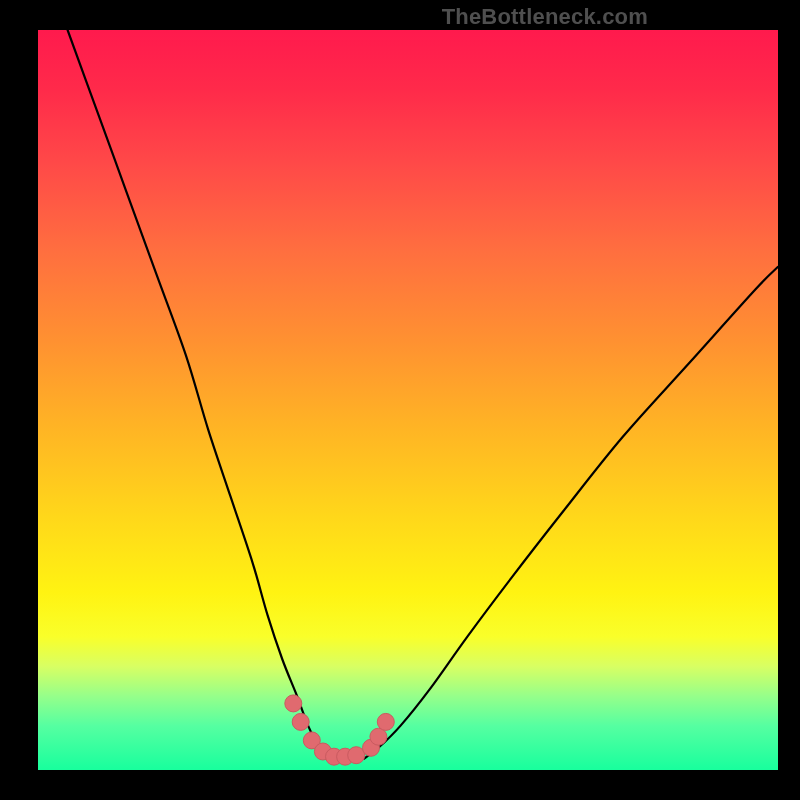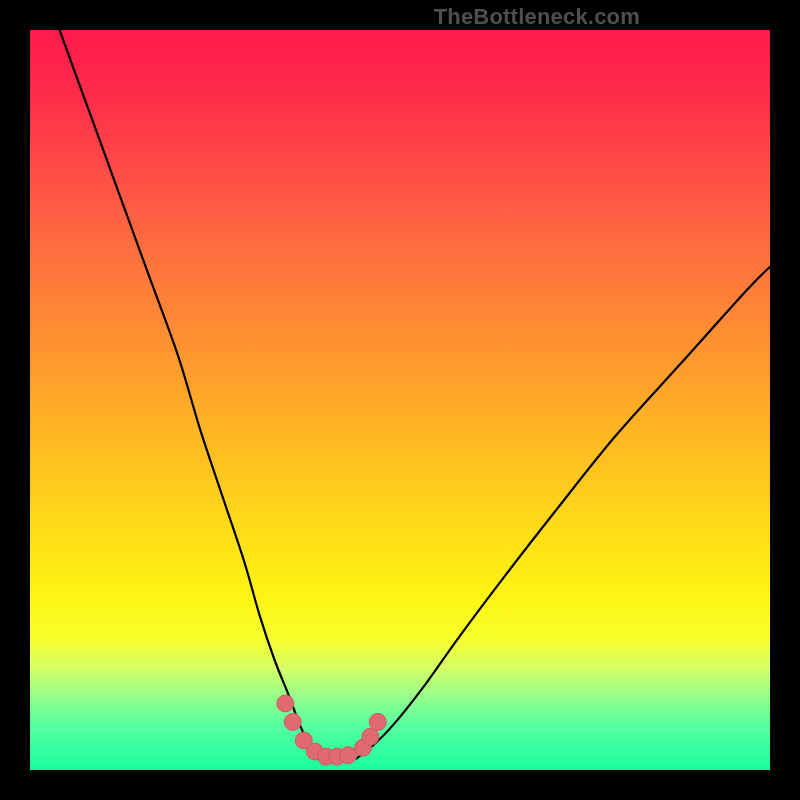--- a/index.html
+++ b/index.html
@@ -6,21 +6,21 @@
     margin: 0;
     padding: 0;
     width: 800px;
     height: 800px;
     background: #000;
     overflow: hidden;
     font-family: Arial, Helvetica, sans-serif;
   }
   .frame {
     position: absolute;
-    left: 0;
+    left: 8px;
     top: 0;
     width: 632px;
     height: 800px;
     background: #000;
     padding-left: 18px;
   }
   .plot-area {
     position: absolute;
     left: 30px;
     top: 30px;

